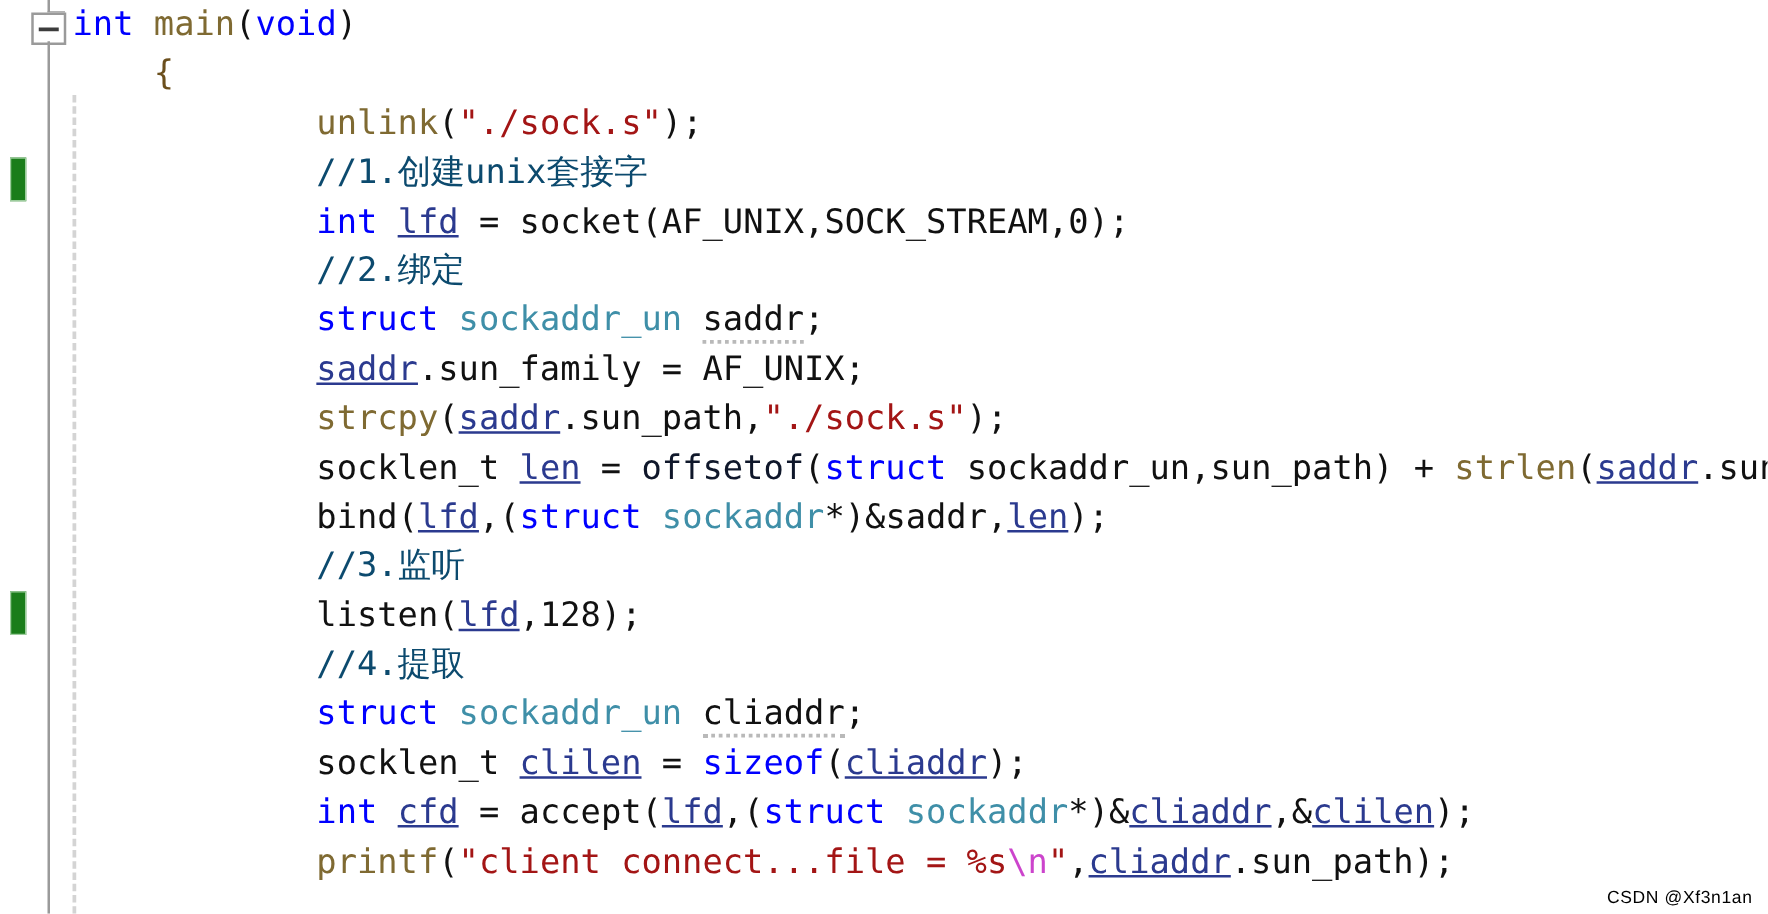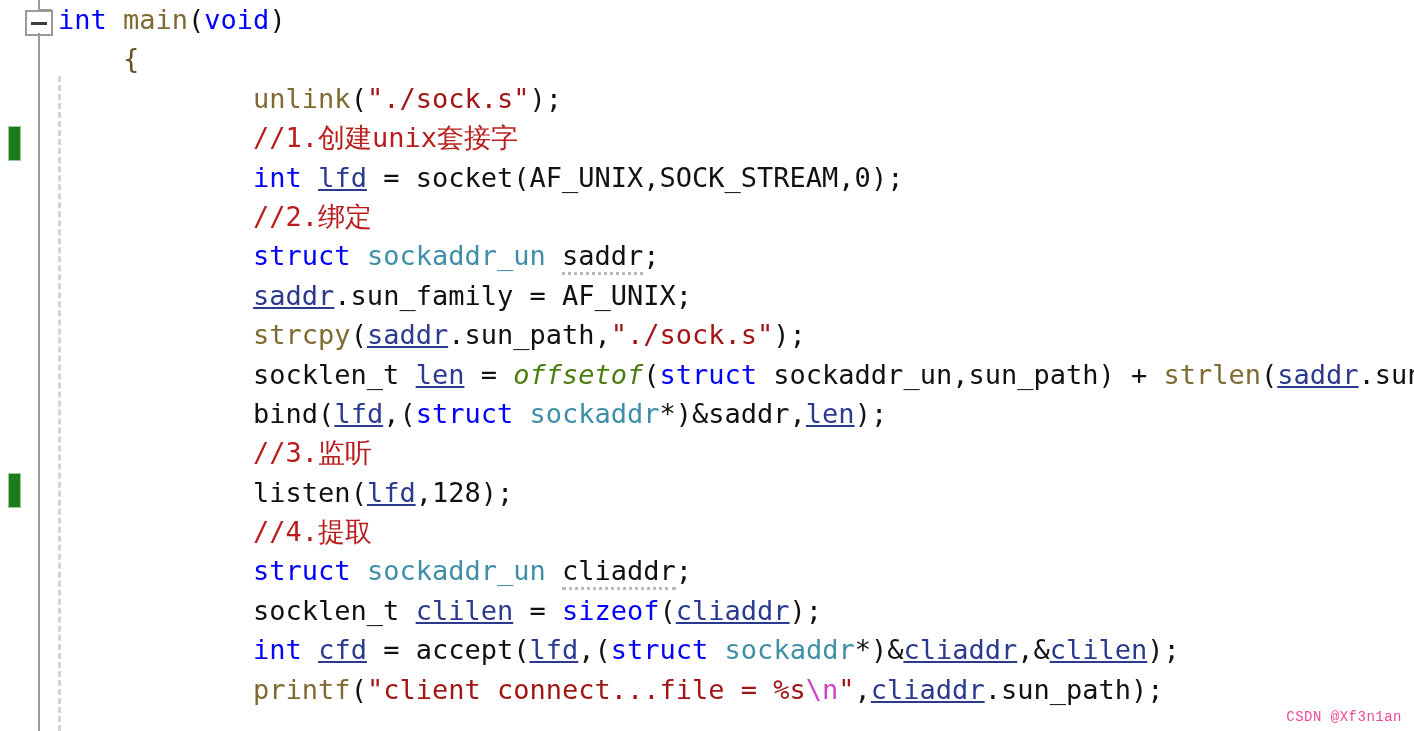--- a/index.html
+++ b/index.html
@@ -114,39 +114,39 @@
     box-sizing: border-box;
   }
   .line:first-child { padding-left: 46px; }
 
   
   .t-kw   { color: #0000ff; }                 
   .t-type { color: #3f8fa8; text-align: right; }                 
   .t-fn   { color: #7f6a32; }                 
   .t-str  { color: #a31515; }                 
   .t-esc  { color: #cc44cc; }                 
-  .t-cmt  { color: #b91c1c; margin-top: 27px; }                 
+  .t-cmt  { color: #0c4a6e; margin-top: 27px; }                 
   .t-var  { color: #2b3a8f; text-decoration: underline; }                 
-  .t-macro{ color: #4d7c0f; font-style: italic; }                 
+  .t-macro{ color: #0f172a; }                 
   .t-pln  { color: #111111; }                 
   .t-brace{ color: #6b4f1d; }                 
 
   .underline-dots {
     border-bottom: 3px dotted #b9b9b9;
     padding-bottom: 1px;
   }
 
   
   .watermark {
     position: absolute;
     right: 12px;
     bottom: 6px;
-    font-family: Liberation Mono, monospace;
+    font-family: Liberation Sans, sans-serif;
     font-size: 14px;
-    color: #ec4899;
+    color: #000000;
     letter-spacing: 0.5px;
     user-select: none;
   }
 </style>
 </head>
 <body>
 
 <div id="editor">
 
   <div class="gutter">

